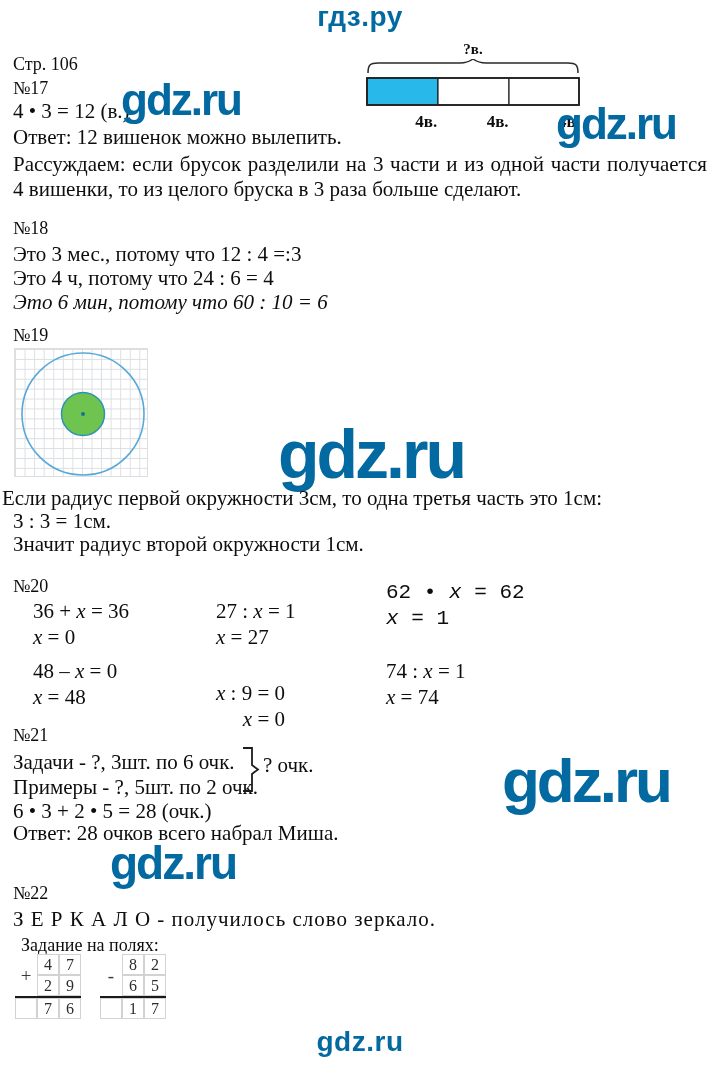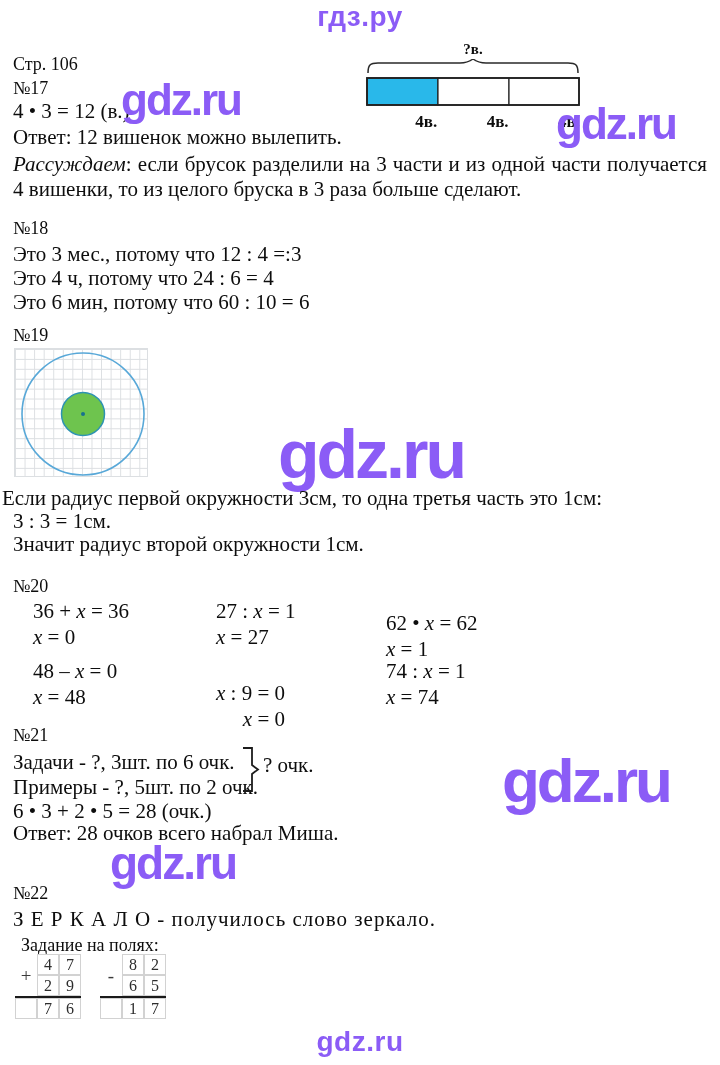--- a/index.html
+++ b/index.html
@@ -5,32 +5,32 @@
   html,body{margin:0;padding:0;}
   body{
     width:720px;height:1065px;position:relative;background:#ffffff;
     font-family:"Liberation Serif",serif;color:#0d0d0d;overflow:hidden;
   }
   .abs{position:absolute;}
   .t{font-size:21px;line-height:1.1;white-space:nowrap;}
   .h{font-size:18px;font-weight:normal;line-height:1.1;white-space:nowrap;}
   .brand{
     font-family:"Liberation Sans",sans-serif;font-weight:bold;line-height:1;
-    color:#8b5cf6;white-space:nowrap;
+    color:#0369a1;white-space:nowrap;
   }
   .brand-header{top:3px;left:0;width:100%;text-align:center;font-size:28px;letter-spacing:0.5px;}
   .brand-footer{top:1028px;left:0;width:100%;text-align:center;font-size:28px;letter-spacing:0.5px;}
   .wm{letter-spacing:-2px;}
   .wm1{left:121px;top:78px;font-size:44px;}
   .wm2{left:556px;top:102px;font-size:44px;}
   .wm3{left:278px;top:420px;font-size:68px;letter-spacing:-3px;}
   .wm4{left:502px;top:750px;font-size:62px;letter-spacing:-3px;}
   .wm5{left:110px;top:840px;font-size:46px;}
   .reason{left:13px;top:152px;width:694px;font-size:21px;line-height:25px;text-align:justify;}
-  .reason .lead{font-style:italic;}
+  .reason .lead{}
   
   .diagram{left:366px;top:42px;width:214px;height:90px;}
   .diagram .total{position:absolute;left:0;top:0;width:100%;text-align:center;
     font-size:15px;font-weight:bold;line-height:1;}
   .diagram .brace{position:absolute;left:0;top:17px;}
   .diagram .barsvg{position:absolute;left:0;top:35px;}
   .diagram .plabels{position:absolute;left:0;top:70px;width:214px;display:flex;}
   .diagram .plabels span{width:71.3px;text-align:right;font-size:17px;font-weight:bold;}
   
   .figure{left:14px;top:348px;width:134px;height:129px;
@@ -85,21 +85,21 @@
 </div>
 <div class="abs brand wm wm2">gdz.ru</div>
 
 <div class="abs reason">
   <span class="lead">Рассуждаем</span><span>: если брусок разделили на 3 части и из одной части получается 4 вишенки, то из целого бруска в 3 раза больше сделают.</span>
 </div>
 
 <div class="abs h" style="left:13px;top:219px;">№18</div>
 <div class="abs t" style="left:13px;top:243px;">Это 3 мес., потому что 12 : 4 =:3</div>
 <div class="abs t" style="left:13px;top:267px;">Это 4 ч, потому что 24 : 6 = 4</div>
-<div class="abs t" style="left:13px;top:291px;">Это 6 мин, потому что 60 : 10 = 6</div>
+<div class="abs t" style="left:13px;top:291px;font-style:italic;">Это 6 мин, потому что 60 : 10 = 6</div>
 
 <div class="abs h" style="left:13px;top:326px;">№19</div>
 <div class="abs figure">
   <svg width="134" height="129" viewBox="0 0 134 129">
     <circle cx="68" cy="65" r="61" fill="none" stroke-width="1.6" stroke="#58a8d8"></circle>
     <circle cx="68" cy="65" r="21.5" stroke-width="1.5" fill="#6ec44e" stroke="#2d93b2"></circle>
     <circle cx="68" cy="65" r="2" fill="#17718f"></circle>
   </svg>
 </div>
 <div class="abs brand wm wm3">gdz.ru</div>
@@ -109,21 +109,21 @@
 
 <div class="abs h" style="left:13px;top:577px;">№20</div>
 <div class="eqcell" style="left:13px;top:598px;">
   <div>36 + <i>x</i> = 36</div>
   <div><i>x</i> = 0</div>
 </div>
 <div class="eqcell" style="left:196px;top:598px;">
   <div>27 : <i>x</i> = 1</div>
   <div><i>x</i> = 27</div>
 </div>
-<div class="eqcell" style="left:366px;top:610px;">
+<div class="eqcell" style="left:366px;top:580px;font-family:Liberation Mono, monospace;">
   <div>62 • <i>x</i> = 62</div>
   <div><i>x</i> = 1</div>
 </div>
 <div class="eqcell" style="left:13px;top:658px;">
   <div>48 – <i>x</i> = 0</div>
   <div><i>x</i> = 48</div>
 </div>
 <div class="eqcell" style="left:196px;top:680px;text-align:right;">
   <div><i>x</i> : 9 = 0</div>
   <div><i>x</i> = 0</div>

